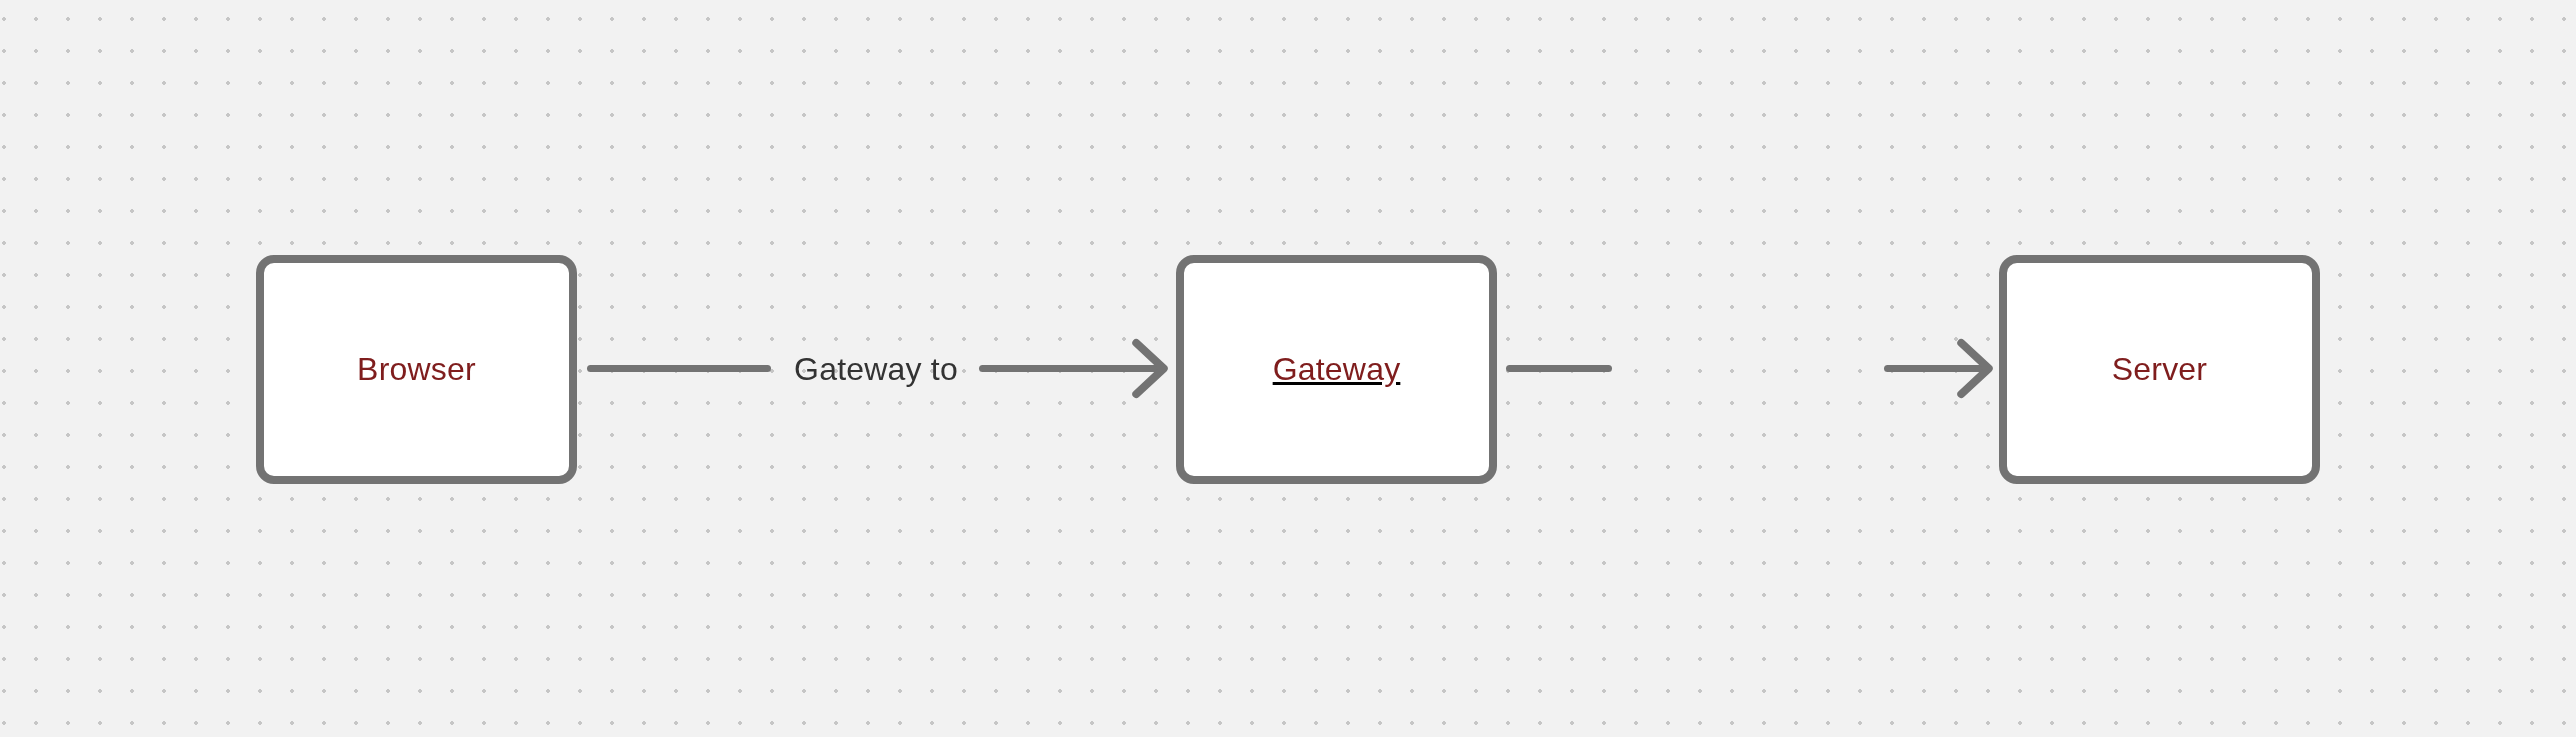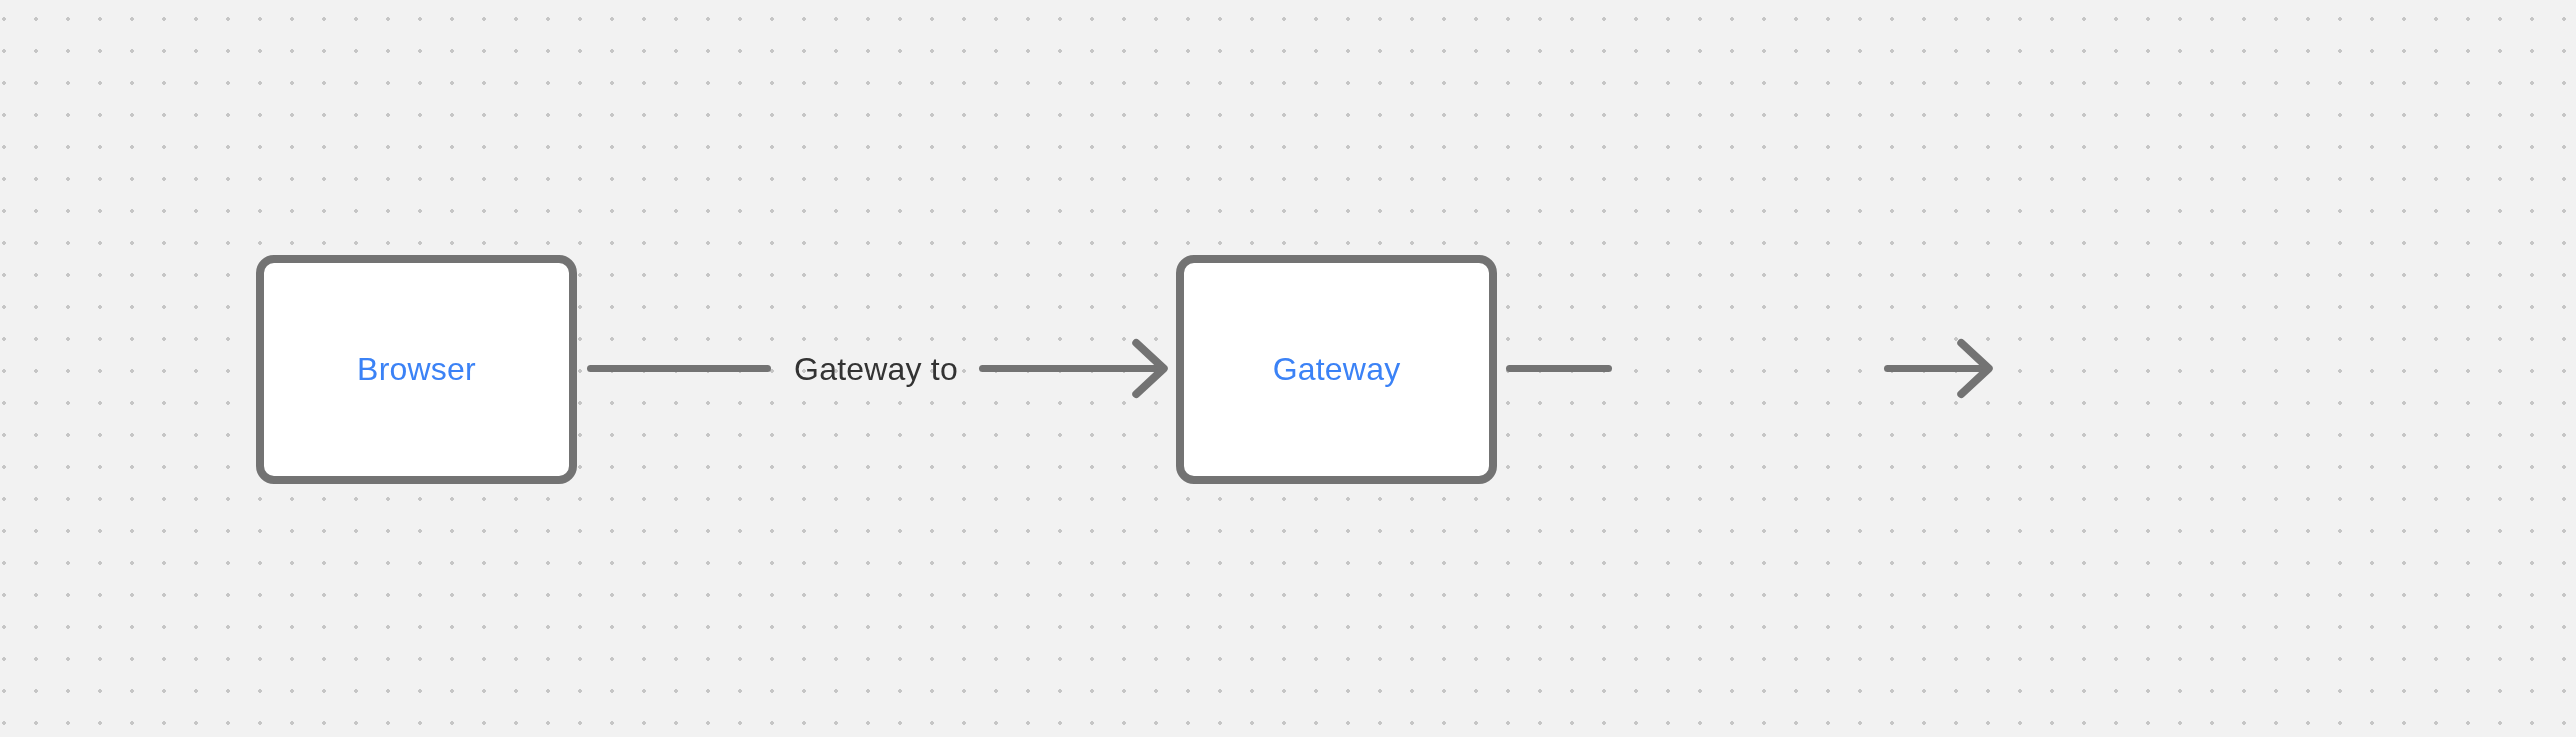--- a/index.html
+++ b/index.html
@@ -23,25 +23,25 @@
     height: 229px;
     background: #FFFFFF;
     border: 8px solid #737373;
     border-radius: 18px;
     display: flex;
     align-items: center;
     justify-content: center;
   }
   .node-label {
     font-size: 32px;
-    color: #3b82f6;
+    color: #7f1d1d;
     letter-spacing: 0.2px;
   }
   .node-browser { left: 256px; top: 255px; }
-  .node-gateway { left: 1176px; top: 255px; }
+  .node-gateway { left: 1176px; top: 255px; text-decoration: underline; }
   .node-server  { left: 1999px; top: 255px; }
 
   .seg {
     position: absolute;
     height: 7px;
     top: 365px;
     background: #737373;
     border-radius: 4px;
   }
   .seg-a1 { left: 587px;  width: 184px; }
@@ -85,20 +85,23 @@
 <div class="canvas">
 
   <div class="node node-browser">
     <span class="node-label">Browser</span>
   </div>
 
   <div class="node node-gateway">
     <span class="node-label">Gateway</span>
   </div>
 
+  <div class="node node-server">
+    <span class="node-label">Server</span>
+  </div>
 
   <div class="seg seg-a1"></div>
   <div class="edge-label edge-label-1">Gateway to</div>
   <div class="seg seg-a2"></div>
   <svg class="arrowhead arrowhead-1" viewBox="0 0 40 64">
     <polyline points="6,6 34,32 6,58" fill="none" stroke="#737373" stroke-width="8" stroke-linecap="round" stroke-linejoin="round"></polyline>
   </svg>
 
   <div class="seg seg-b1"></div>
   <div class="seg seg-b2"></div>

